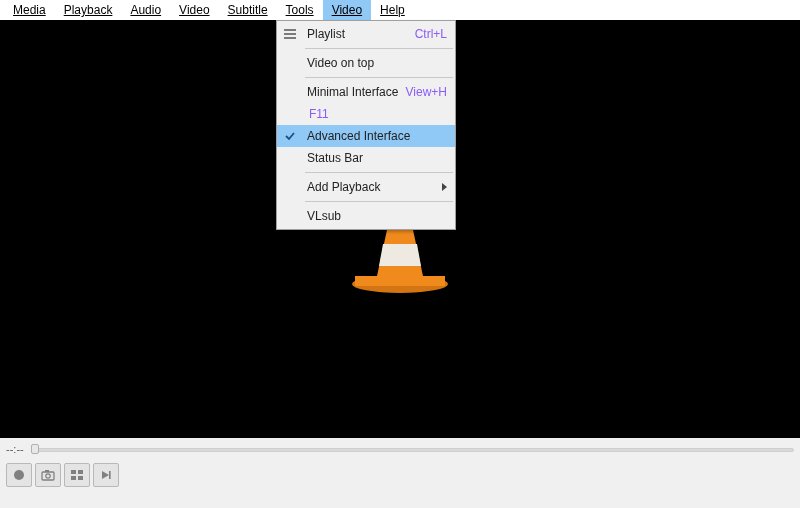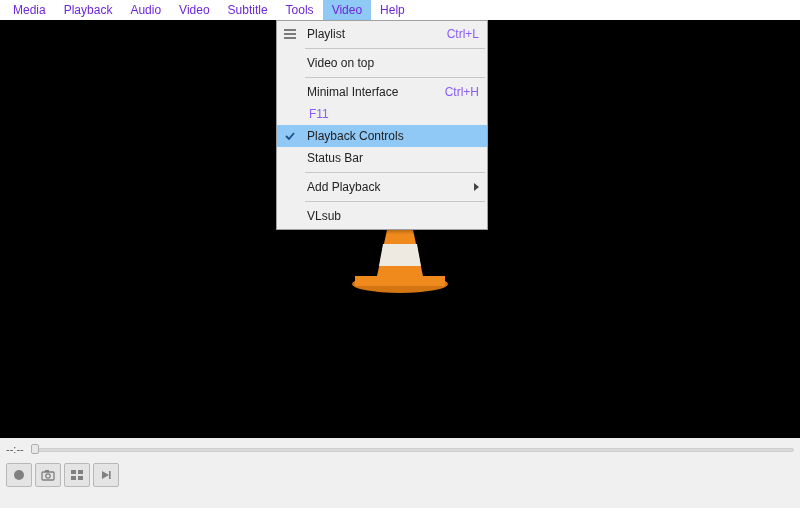--- a/index.html
+++ b/index.html
@@ -19,21 +19,22 @@
   .menubar {
     height: 20px;
     background: #fff;
     display: flex;
     align-items: center;
     padding: 0 4px;
   }
   .menubar-item {
     padding: 3px 9px;
     cursor: default;
-    color: #6d28d9;
+    color: #000000;
+    text-decoration: underline;
   }
   .menubar-item.open {
     background: #90c8f6;
   }
 
   
   .video-area {
     background: #000;
     height: 418px;
     display: flex;
@@ -41,21 +42,21 @@
     justify-content: center;
     position: relative;
   }
   .cone { display:block; }
 
   
   .dropdown {
     position: absolute;
     top: 20px;
     left: 276px;
-    width: 212px;
+    width: 180px;
     background: #f0f0f0;
     border: 1px solid #a0a0a0;
     box-shadow: 2px 2px 3px rgba(0,0,0,0.25);
     z-index: 10;
     padding: 2px 0;
   }
   .dd-item {
     display: flex;
     align-items: center;
     height: 22px;
@@ -176,33 +177,33 @@
   </div>
   <div class="dd-sep"></div>
   <div class="dd-item">
     <span class="dd-iconcol"></span>
     <span class="dd-label">Video on top</span>
   </div>
   <div class="dd-sep"></div>
   <div class="dd-item">
     <span class="dd-iconcol"></span>
     <span class="dd-label">Minimal Interface</span>
-    <span class="dd-shortcut">Ctrl+H</span>
+    <span class="dd-shortcut">View+H</span>
   </div>
   <div class="dd-item">
     <span class="dd-iconcol"></span>
     <span class="dd-shortcut">F11</span>
   </div>
   <div class="dd-item highlight">
     <span class="dd-iconcol check-icon">
       <svg width="12" height="12" viewBox="0 0 12 12">
           <polyline points="2,6 5,9 10,3" fill="none" stroke="#1b4f8a" stroke-width="1.8"></polyline>
         </svg>
     </span>
-    <span class="dd-label">Playback Controls</span>
+    <span class="dd-label">Advanced Interface</span>
   </div>
   <div class="dd-item">
     <span class="dd-iconcol"></span>
     <span class="dd-label">Status Bar</span>
   </div>
   <div class="dd-sep"></div>
   <div class="dd-item">
     <span class="dd-iconcol"></span>
     <span class="dd-label">Add Playback</span>
     <span class="dd-submenu-arrow"></span>

